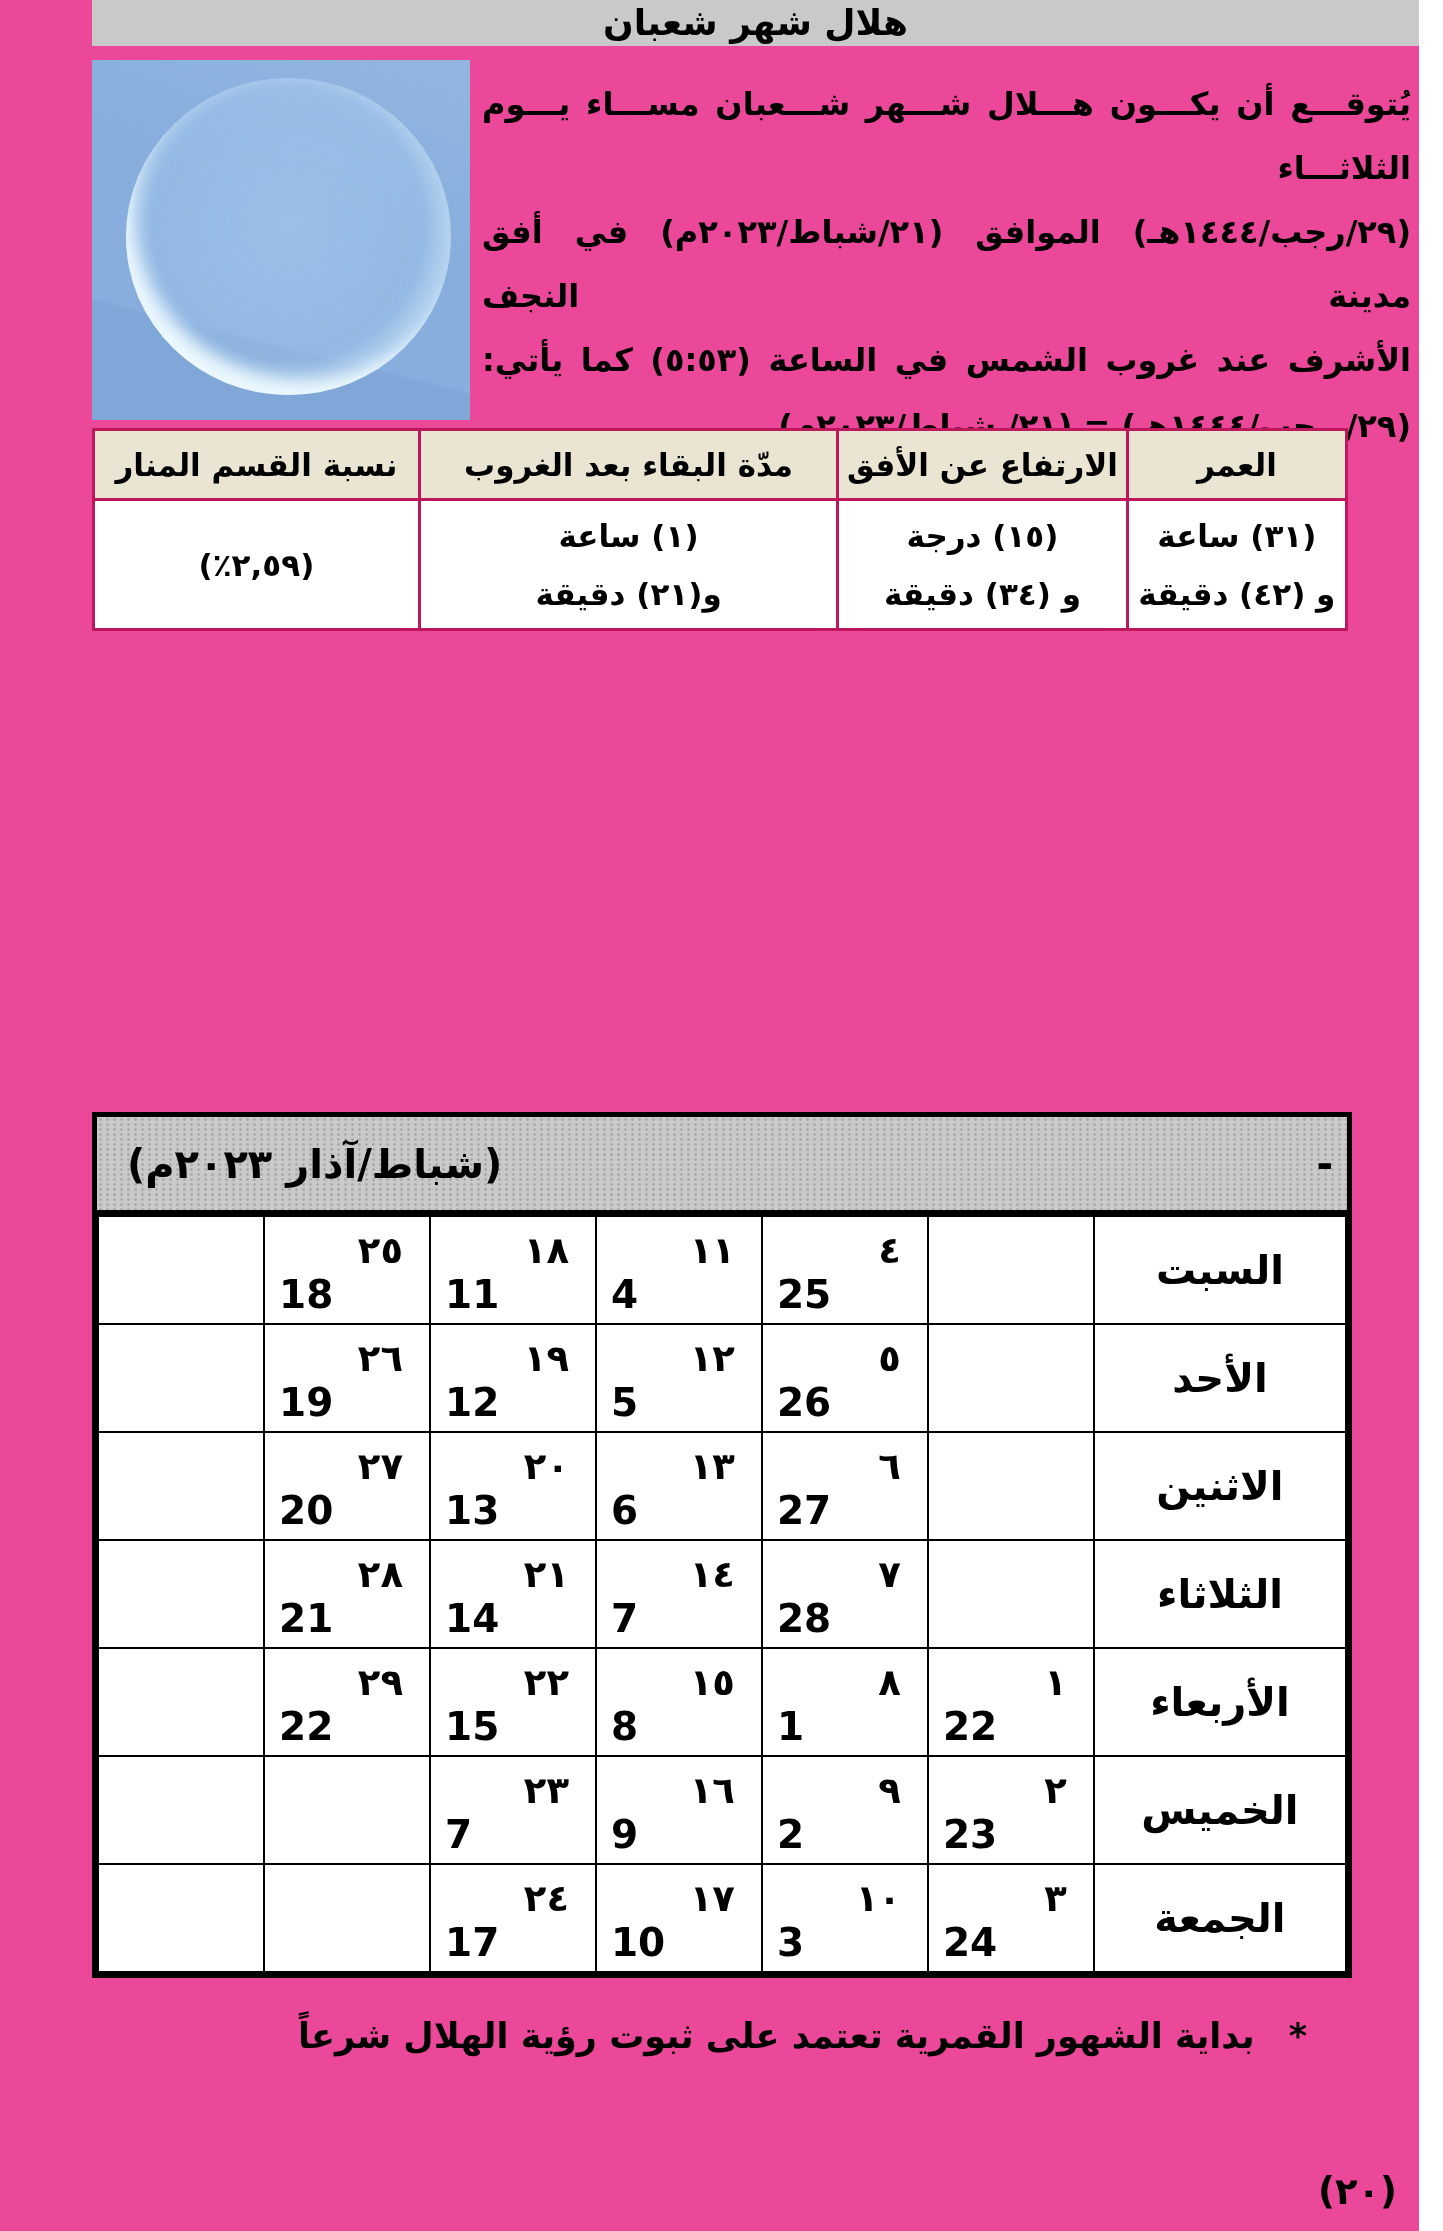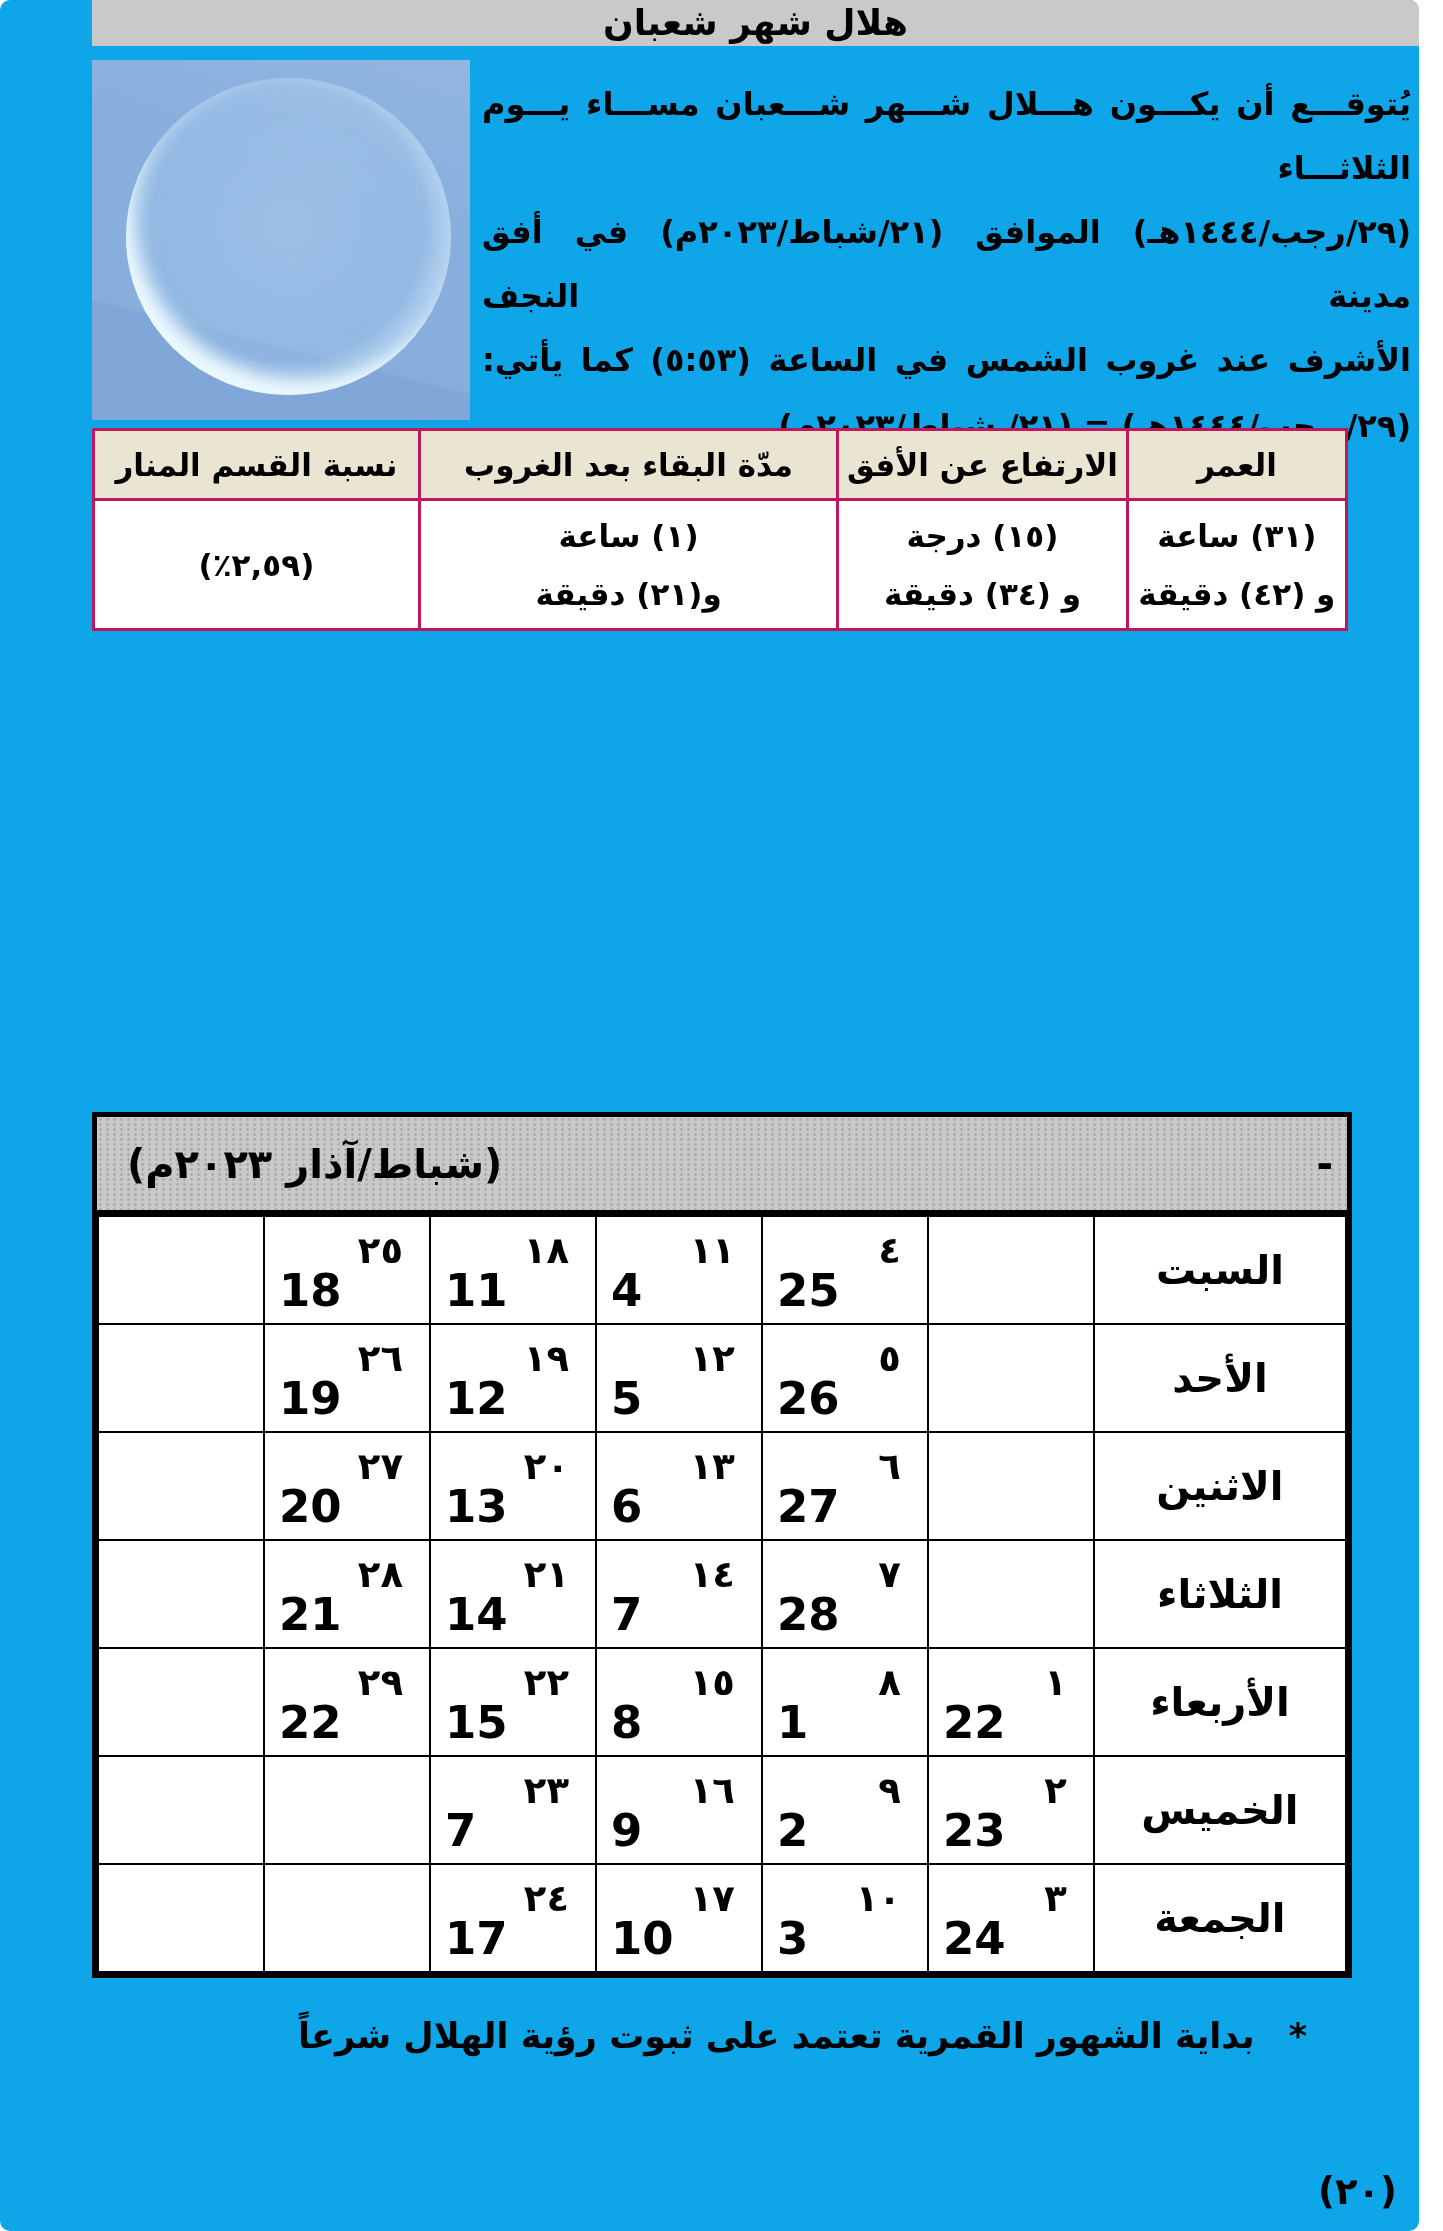--- a/index.html
+++ b/index.html
@@ -3,24 +3,23 @@
 <meta charset="utf-8">
 <style>
   * { box-sizing: border-box; margin: 0; padding: 0; }
   html, body { background: #ffffff; }
   body { font-family: "DejaVu Sans", sans-serif; font-weight: bold; color: #000; }
 
   .page {
     position: relative;
     width: 1419px;
     height: 2231px;
-    background: #0ea5e9;
+    background: #ec4899;
     overflow: hidden;
     direction: rtl;
-    border-radius: 10px;
   }
 
   
   .title-bar {
     position: absolute;
     left: 92px; right: 0; top: 0;
     height: 46px;
     background: #c9c9c9;
     text-align: center;
     font-size: 36px;
@@ -131,21 +130,21 @@
   }
   .cal td.dcell { position: relative; }
   .cal .hij {
     position: absolute;
     top: 12px; right: 26px;
     font-size: 37px;
   }
   .cal .greg {
     position: absolute;
     bottom: 6px; left: 14px;
-    font-size: 45px;
+    font-size: 39px;
     direction: ltr;
   }
 
   
   .footnote {
     position: absolute;
     top: 2016px; right: 112px;
     font-size: 35px;
     white-space: nowrap;
   }

